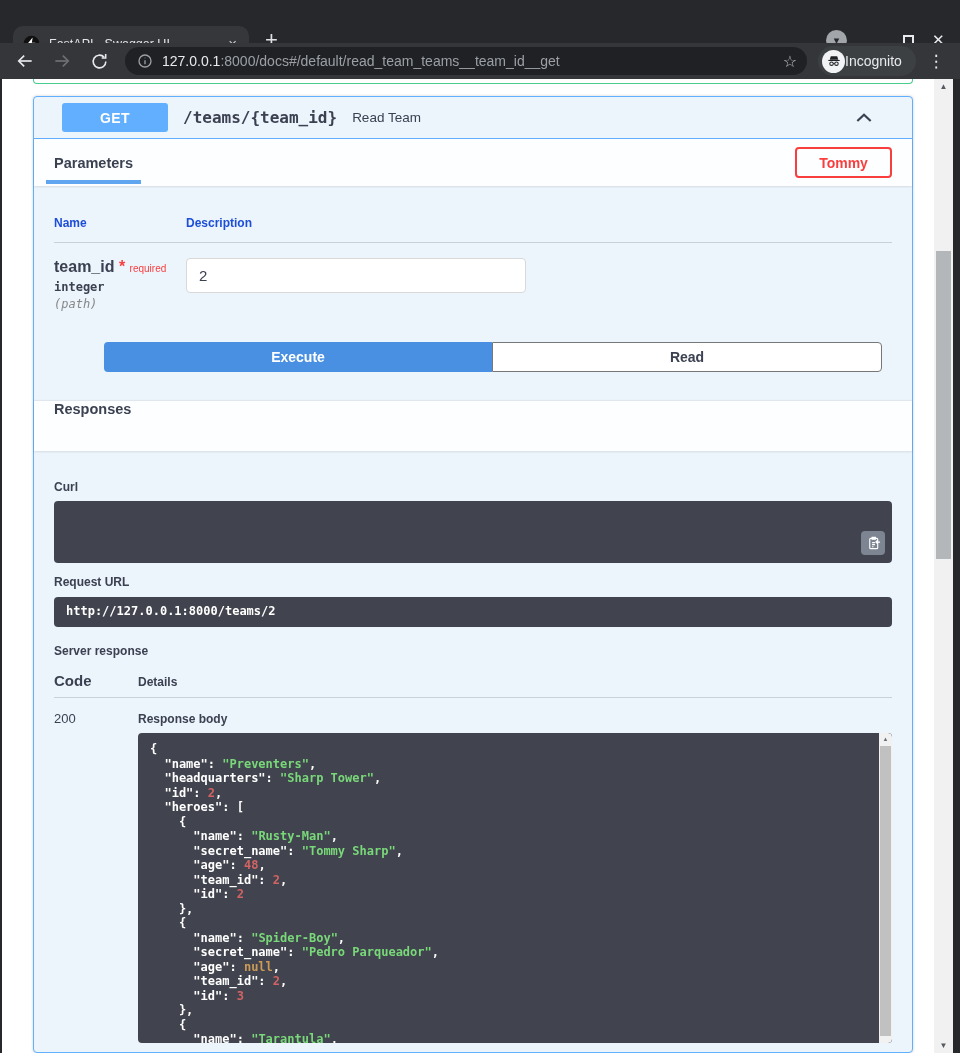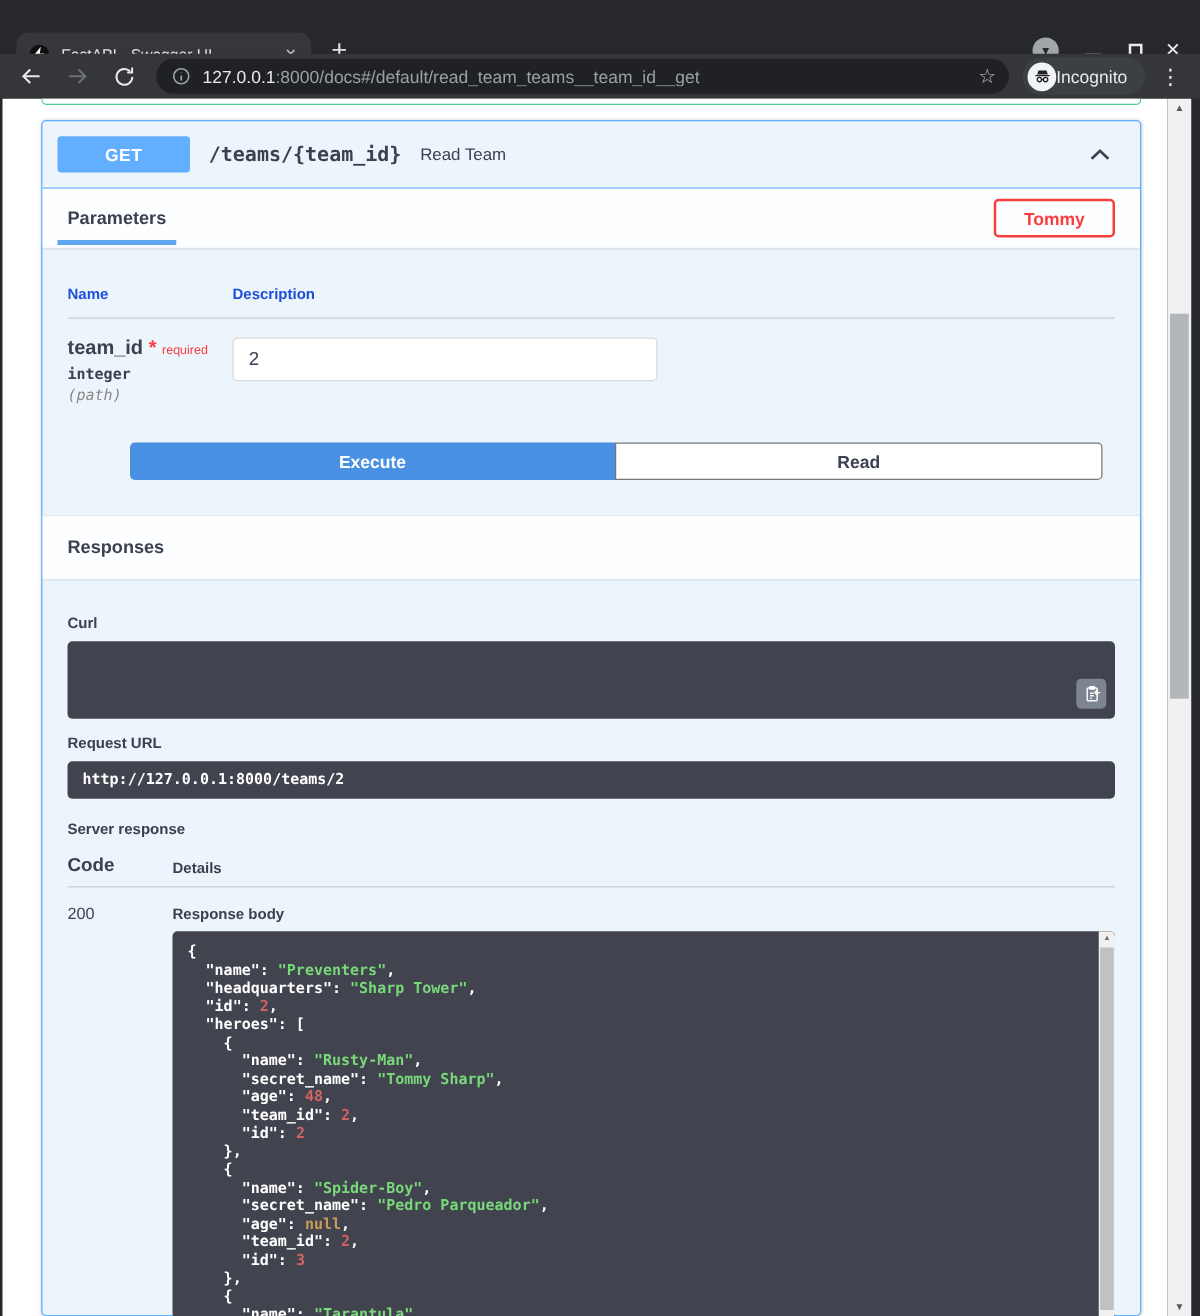--- a/index.html
+++ b/index.html
@@ -44,21 +44,21 @@
   .sb-arrow { position:absolute; left:0; width:19px; text-align:center; font-size:8px; color:#555a60; }
   .sb-up { top:3px; } .sb-down { bottom:3px; }
   .sb-thumb { position:absolute; left:2px; top:172px; width:15px; height:308px; background:#b4b7ba; }
 
   .prev-edge { position:absolute; left:31px; top:-3px; width:880px; height:8px; background:#fff;
                border:1px solid #49cc90; border-top:none; border-radius:0 0 4px 4px; }
 
   .opblock { position:absolute; left:31px; top:17px; width:880px; height:957px; background:#ecf4fc;
              border:1px solid #61affe; border-radius:4px; box-shadow:0 0 3px rgba(0,0,0,.19); }
 
-  .op-header { height:54px; display:flex; align-items:center; padding:0 12px; border-bottom:1px solid #61affe; }
+  .op-header { height:42px; display:flex; align-items:center; padding:0 28px; border-bottom:1px solid #61affe; }
   .method-badge { width:106px; height:29px; background:#61affe; border-radius:3px; color:#fff;
                   font-weight:bold; font-size:14px; display:flex; align-items:center; justify-content:center; letter-spacing:.4px; }
   .op-path { margin-left:15px; font-family:"DejaVu Sans Mono", monospace; font-weight:bold; font-size:16px; color:#3b4151; }
   .op-summary { margin-left:15px; font-size:13.5px; color:#3b4151; }
   .collapse { margin-left:auto; margin-right:10px; width:20px; height:20px; display:inline-flex; }
 
   .sec-header { position:relative; height:47px; background:rgba(255,255,255,.85);
                 box-shadow:0 1px 2px rgba(0,0,0,.1); display:flex; align-items:center; padding:0 20px; }
   .sec-title { font-size:14.5px; font-weight:bold; color:#3b4151; }
   .tab-underline { position:absolute; left:12px; bottom:2px; width:95px; height:4px; background:#5fa5ef; }
@@ -78,21 +78,21 @@
   .p-input { width:340px; height:35px; border:1px solid #d9d9d9; border-radius:4px; padding:0 12px;
              font-size:15px; color:#3b4151; font-family:inherit; background:#fff; }
   .exec-row { display:flex; margin:31px 10px 0; height:30px;padding-left:40px; }
   .exec-btn { flex:1; background:#4990e2; border:none; border-radius:4px 0 0 4px; color:#fff;
               font-weight:bold; font-size:14px; font-family:inherit; }
   .clear-btn { flex:1; background:#fff; border:1px solid #777; border-radius:0 4px 4px 0; color:#3b4151;
                font-weight:bold; font-size:14px; font-family:inherit; }
 
   .resp-header { margin-top:29px; height:50px; background:rgba(255,255,255,.85);
                  box-shadow:0 1px 2px rgba(0,0,0,.1), 0 -1px 1px rgba(0,0,0,.05);
-                 display:flex; align-items:center; padding:12px 20px; }
+                 display:flex; padding:0 20px; }
   .resp-content { padding:26px 20px 0; }
   .small-label { font-size:12px; font-weight:bold; color:#3b4151; }
   .code-block { background:#41444e; border-radius:4px; padding:9px 12px; position:relative; }
   .curl-block { margin-top:6px; height:62px; }
   .code-line { white-space:pre; font-family:"DejaVu Sans Mono", monospace; font-weight:bold;
                font-size:12px; line-height:14.5px; }
   .tok-p { color:#ffffff; } .tok-s { color:#79d879; } .tok-n { color:#d36363; } .tok-u { color:#cc9a57; }
   .copy-btn { position:absolute; right:7px; bottom:8px; width:24px; height:24px; background:#7d8492;
               border:none; border-radius:4px; display:flex; align-items:center; justify-content:center; }
   .requrl-label { display:block; margin-top:12px; }

